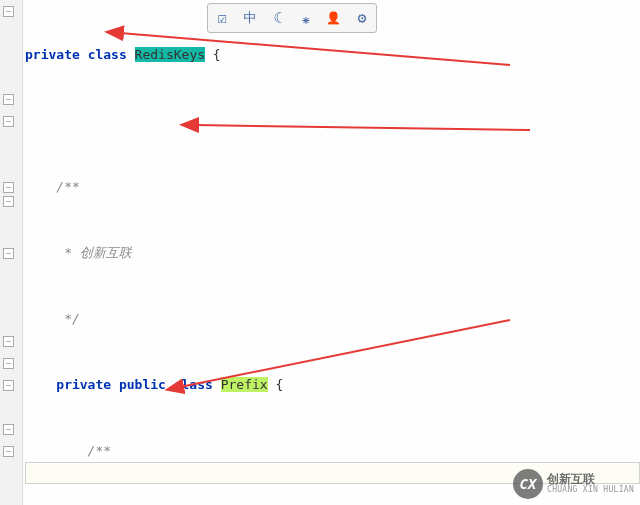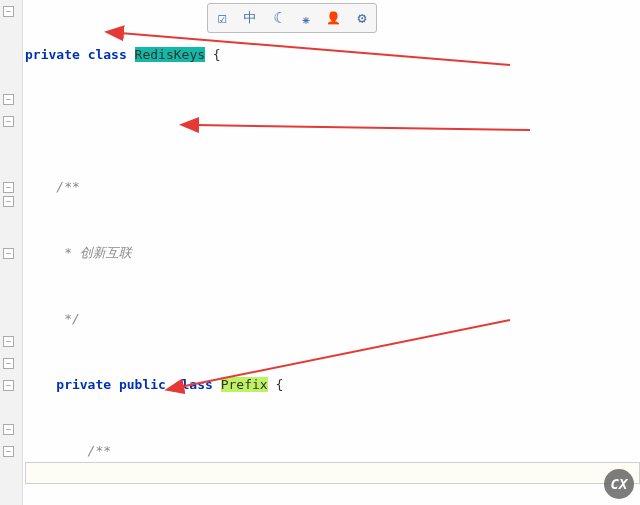--- a/index.html
+++ b/index.html
@@ -227,15 +227,19 @@
         <polygon points="0 0, 10 4, 0 8" fill="#e53935"></polygon>
       </marker>
     </defs>
     <line x1="510" y1="65" x2="120" y2="33" stroke="#e53935" stroke-width="2" marker-end="url(#ah)"></line>
     <line x1="530" y1="130" x2="195" y2="125" stroke="#e53935" stroke-width="2" marker-end="url(#ah)"></line>
     <line x1="510" y1="320" x2="180" y2="387" stroke="#e53935" stroke-width="2" marker-end="url(#ah)"></line>
   </svg>
 
   <div class="watermark">
     <div class="logo">CX</div>
+    <div class="txt">
+      <span class="t1">创新互联</span>
+      <span class="t2">CHUANG XIN HULIAN</span>
+    </div>
   </div>
 
 </div>
 
 </body></html>

